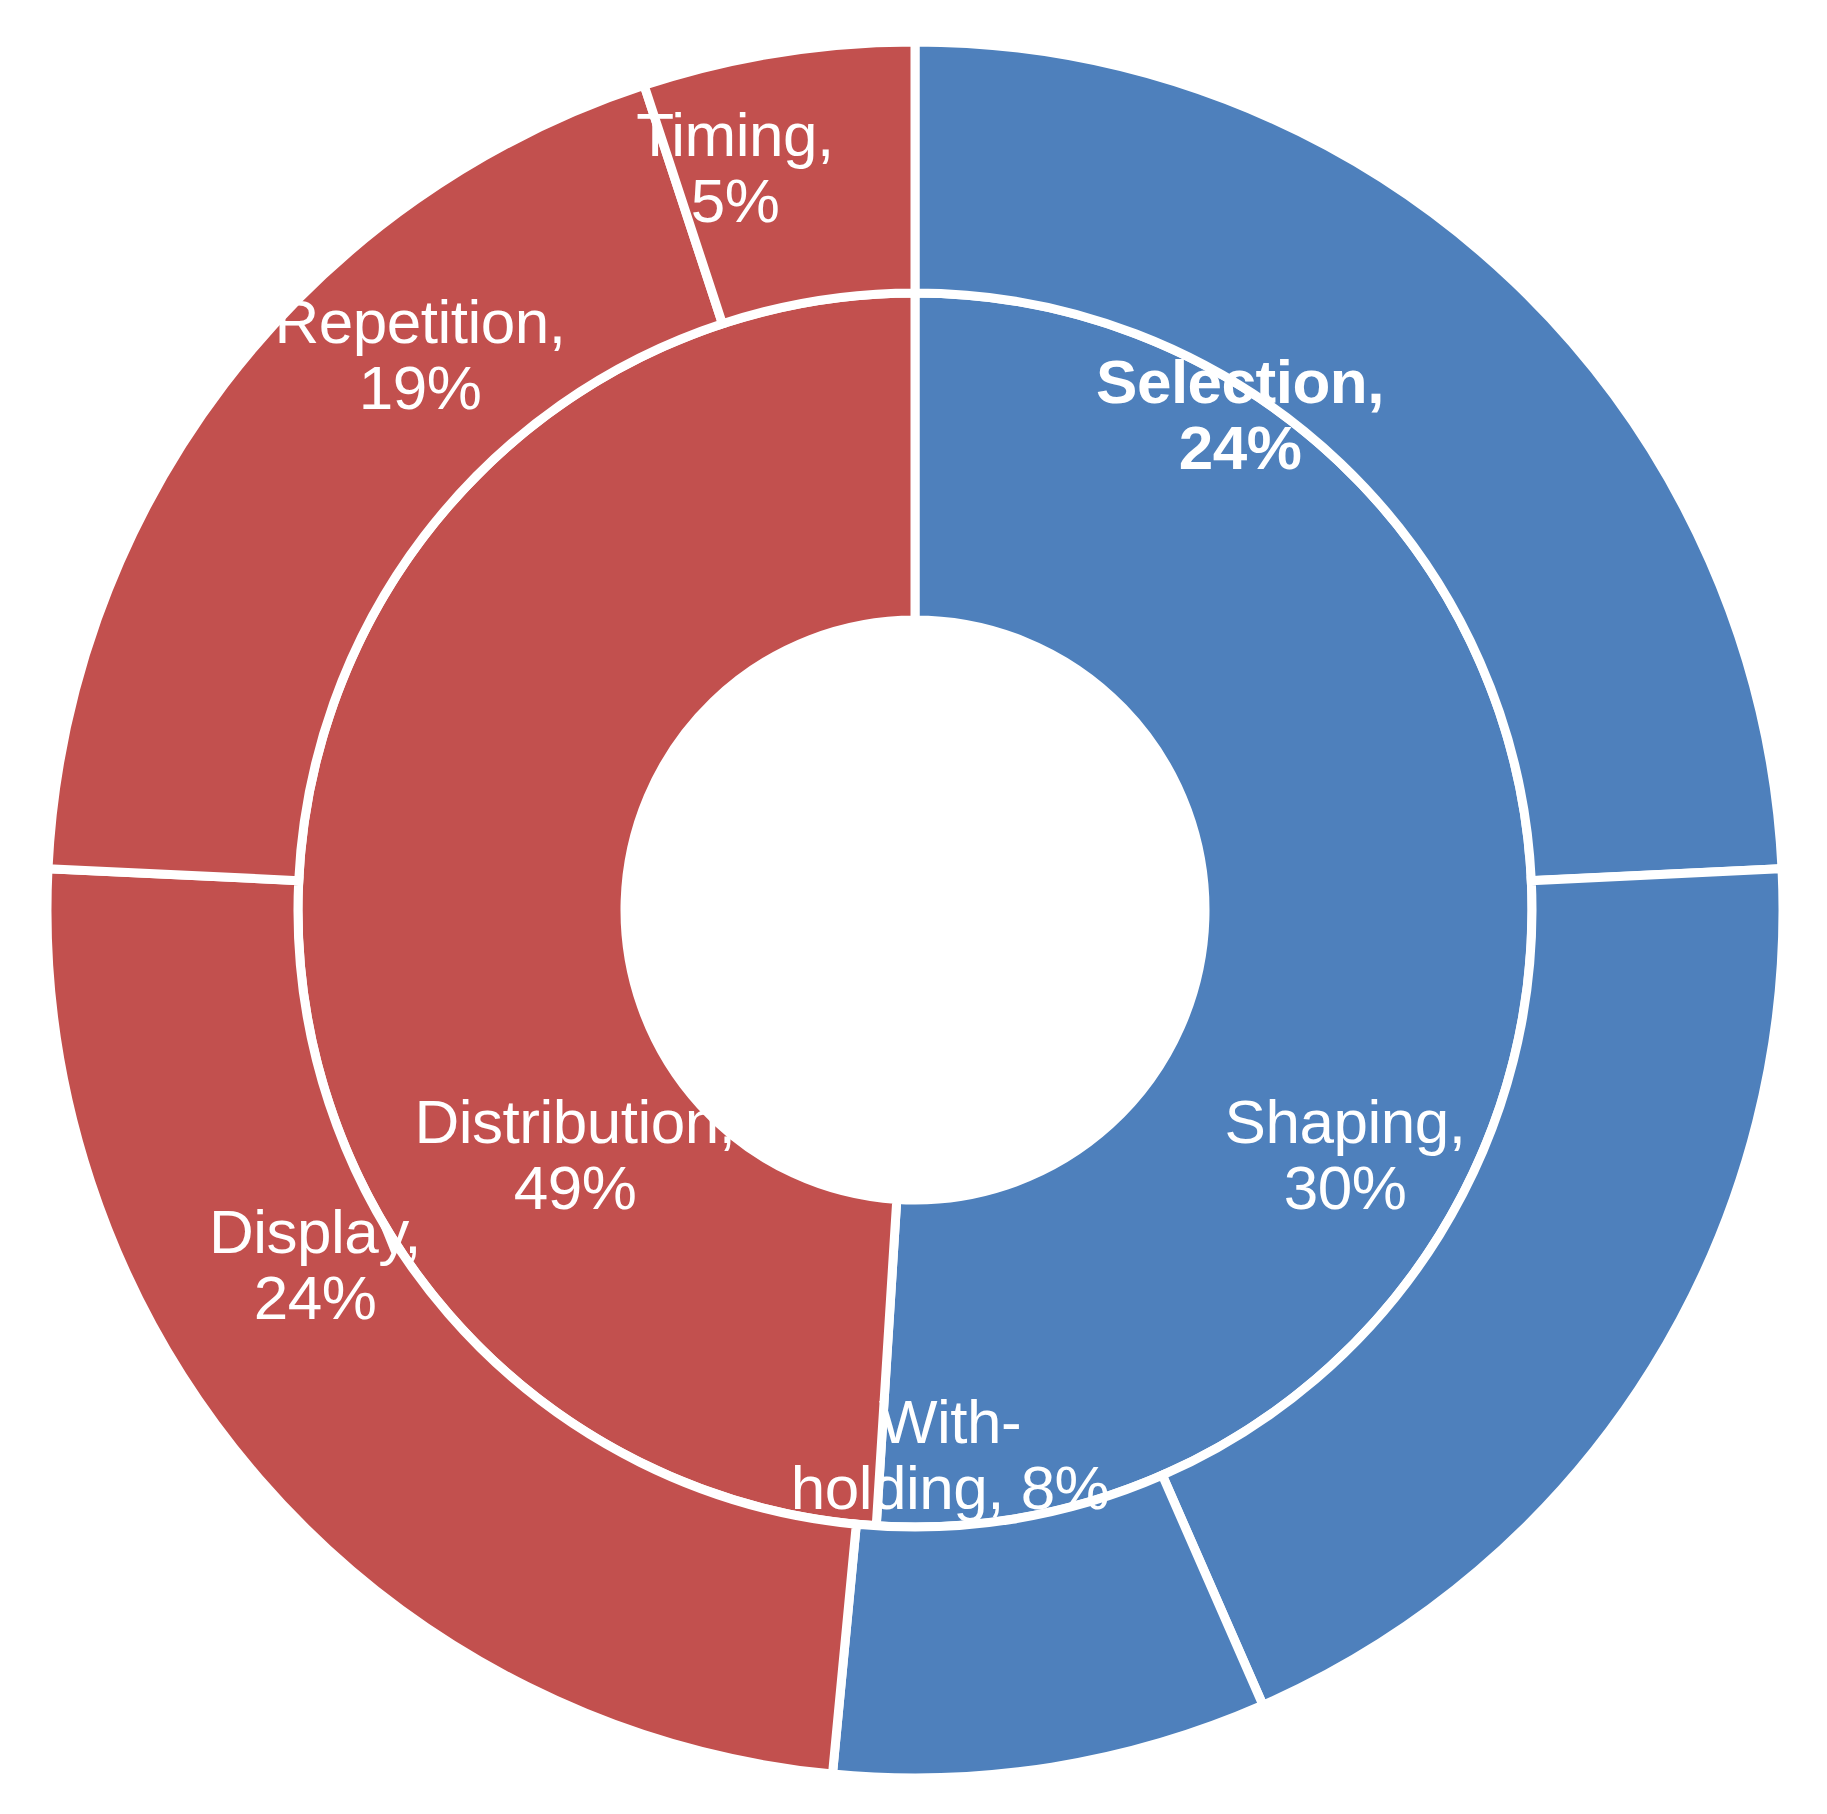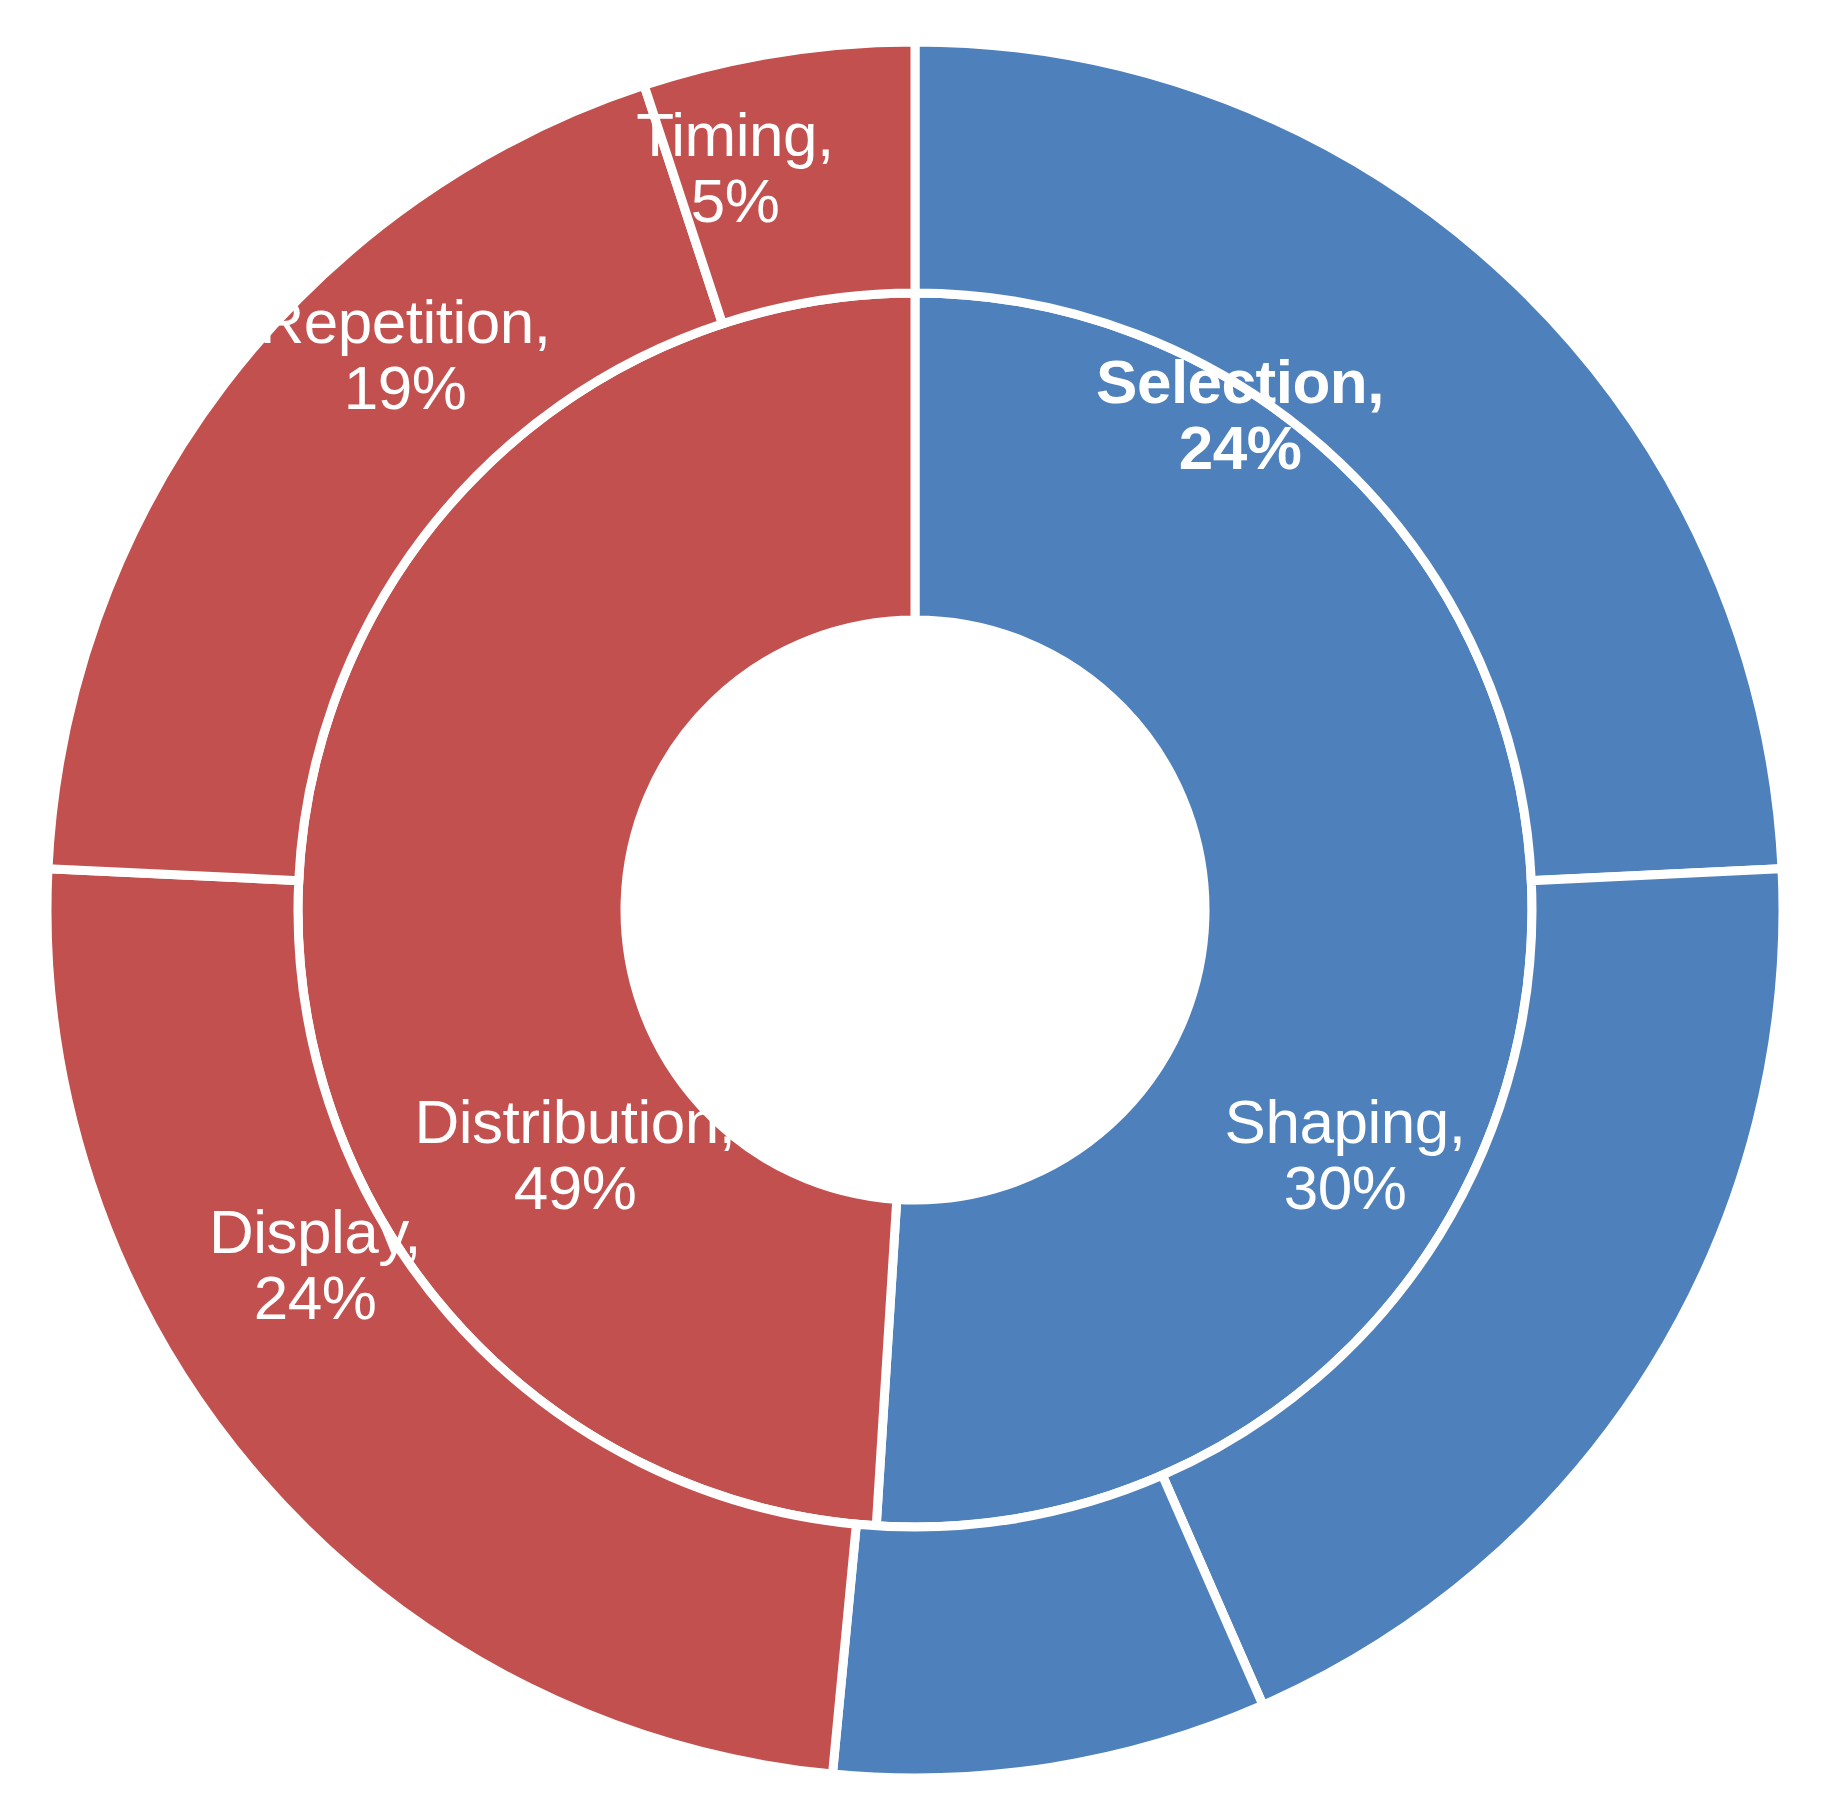--- a/index.html
+++ b/index.html
@@ -39,21 +39,21 @@
     font-size: 62px;
     line-height: 1.06;
     font-weight: 400;
     text-align: center;
     white-space: pre;
     transform: translate(-50%, -50%);
     letter-spacing: -0.5px;
     pointer-events: none;
   }
   .slice-label.lbl-timing     { left: 735px;  top: 168px;  }
-  .slice-label.lbl-repetition { left: 405px;  top: 355px;  }
+  .slice-label.lbl-repetition { left: 420px;  top: 355px;  }
   .slice-label.lbl-display    { left: 315px;  top: 1265px; }
   .slice-label.lbl-selection  { left: 1240px; top: 415px; font-weight: bold;  }
   .slice-label.lbl-shaping    { left: 1345px; top: 1155px; }
   .slice-label.lbl-withhold   { left: 950px;  top: 1455px; }
   .slice-label.lbl-production { left: 1020px; top: 585px;  }
   .slice-label.lbl-distribution { left: 575px; top: 1155px; }
 </style>
 </head>
 <body>
 
@@ -78,16 +78,18 @@
   <div class="slice-label lbl-timing">Timing,
 5%</div>
   <div class="slice-label lbl-repetition">Repetition,
 19%</div>
   <div class="slice-label lbl-display">Display,
 24%</div>
   <div class="slice-label lbl-selection">Selection,
 24%</div>
   <div class="slice-label lbl-shaping">Shaping,
 30%</div>
+  <div class="slice-label lbl-withhold">With-
+holding, 8%</div>
   <div class="slice-label lbl-distribution">Distribution,
 49%</div>
 
 </div>
 
 </body></html>

